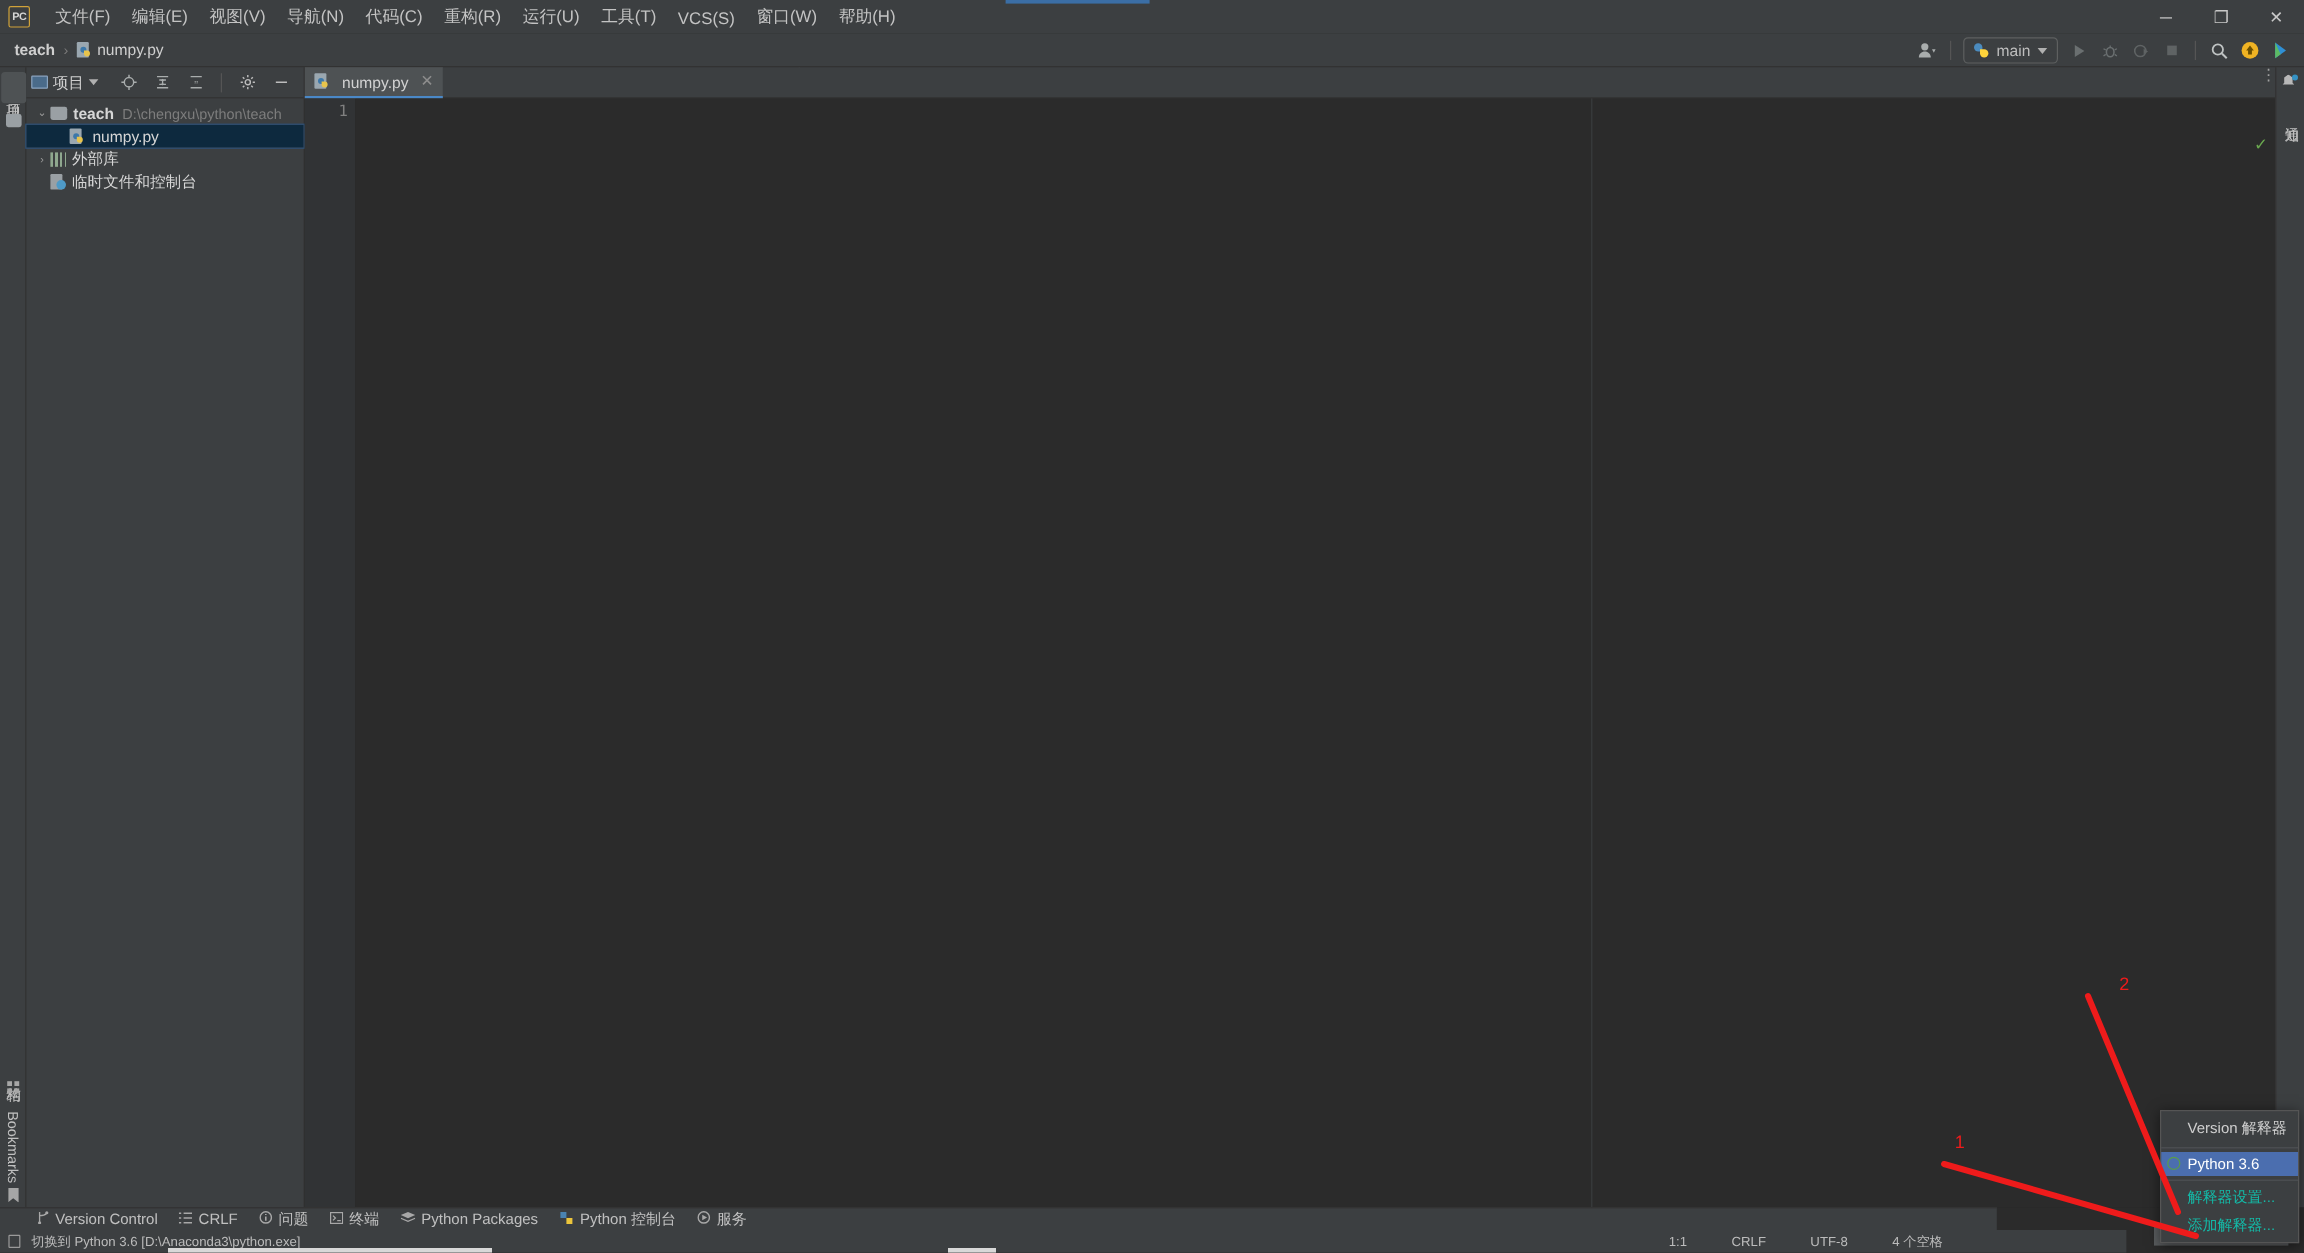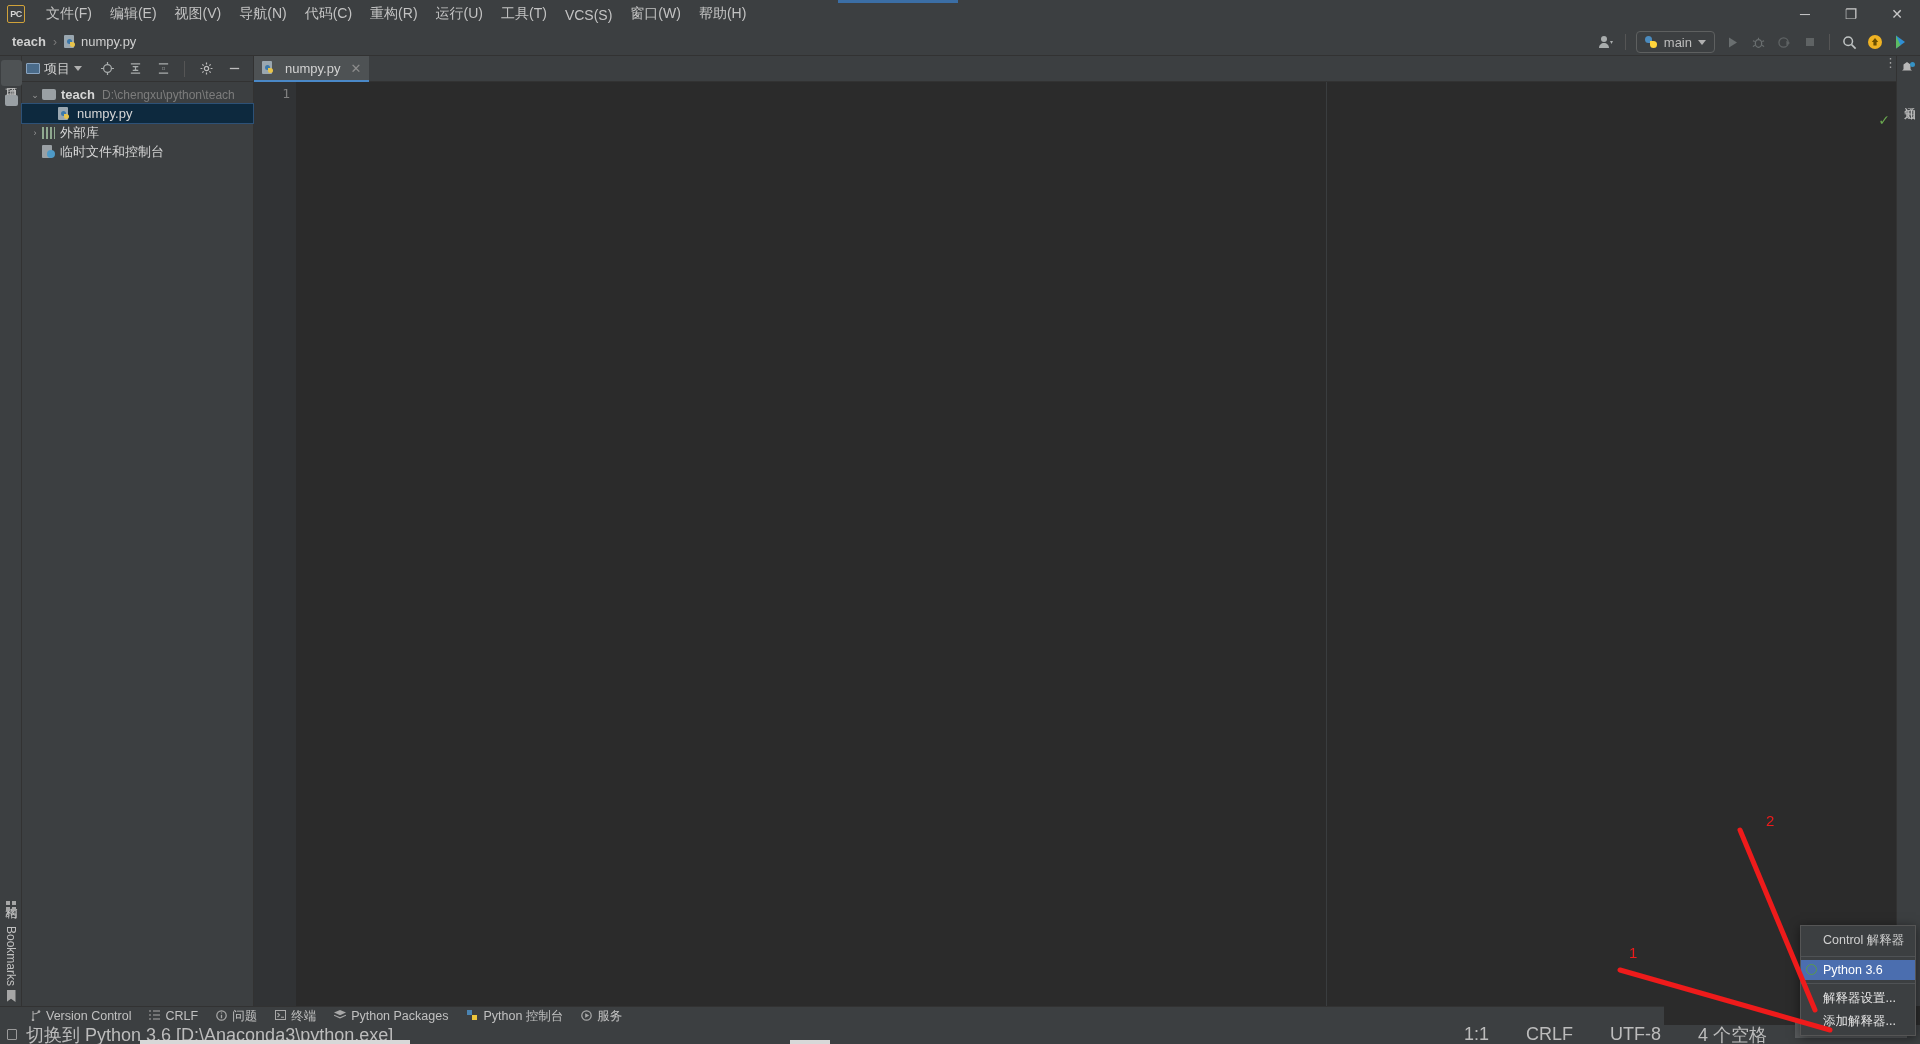--- a/index.html
+++ b/index.html
@@ -201,40 +201,40 @@
     border-top: 1px solid #323232;
   }
   .bbtn {
     display: flex; align-items: center; gap: 5px; font-size: 12.5px;
     color: #c0c0c0; padding: 0 9px; height: 19px; white-space: nowrap;
   }
   .bi { font-size: 11px; color: #a8a8a8; display: inline-block; }
 
   
   .statusbar {
-    position: absolute; left: 0; bottom: 0; width: 1920px; height: 19px;
+    position: absolute; left: 0; bottom: 0; width: 1772px; height: 19px;
     background: #3c3f41; display: flex; align-items: center;
-    font-size: 18px; color: #bcbcbc;
+    font-size: 11px; color: #bcbcbc;
   }
   .st-msg { margin-left: 26px; }
   .st-ico { position: absolute; left: 7px; top: 4px; width: 10px; height: 11px; border: 1px solid #9a9a9a; border-radius: 1px; }
   .st-right { position: absolute; right: 8px; top: 0; height: 19px; display: flex; align-items: center; gap: 17px; justify-content: center; }
   .st-cell { padding: 0 10px; white-space: nowrap; }
 
   
   .popup {
     position: absolute; left: 1800px; top: 925px; width: 116px;
     background: #3c3f41; border: 1px solid #555; box-shadow: 0 2px 10px rgba(0,0,0,.5);
     z-index: 40; padding: 2px 0;
   }
   .pop-head {
     font-size: 12.5px; color: #cfcfcf; padding: 4px 10px 4px 22px; white-space: nowrap;
   }
   .pop-item {
-    font-size: 12.5px; color: #e5e5e5; padding: 3px 8px 3px 22px;
+    font-size: 12.5px; color: #14b8a6; padding: 3px 8px 3px 22px;
     position: relative; white-space: nowrap;
   }
   .pop-item.sel { background: #4b6eaf; color: #ffffff; }
   .pop-sep { height: 1px; background: #4f5255; margin: 3px 0; }
   .pop-py {
     position: absolute; left: 5px; top: 4px; width: 11px; height: 11px;
     border-radius: 50%; border: 1.5px solid #5a9c4a;
   }
 
   
@@ -557,21 +557,21 @@
       <div class="st-cell">CRLF</div>
       <div class="st-cell">UTF-8</div>
       <div class="st-cell">4 个空格</div>
       <div class="st-cell" style="width:118px"></div>
     </div>
   </div>
 
   <div class="watermark">CSDN @A6fie</div>
 
   <div class="popup">
-    <div class="pop-head">Control 解释器</div>
+    <div class="pop-head">Version 解释器</div>
     <div class="pop-sep"></div>
     <div class="pop-item sel">
       <span class="pop-py"></span>
       <span>Python 3.6</span>
     </div>
     <div class="pop-sep"></div>
     <div class="pop-item">解释器设置...</div>
     <div class="pop-item">添加解释器...</div>
   </div>
 

